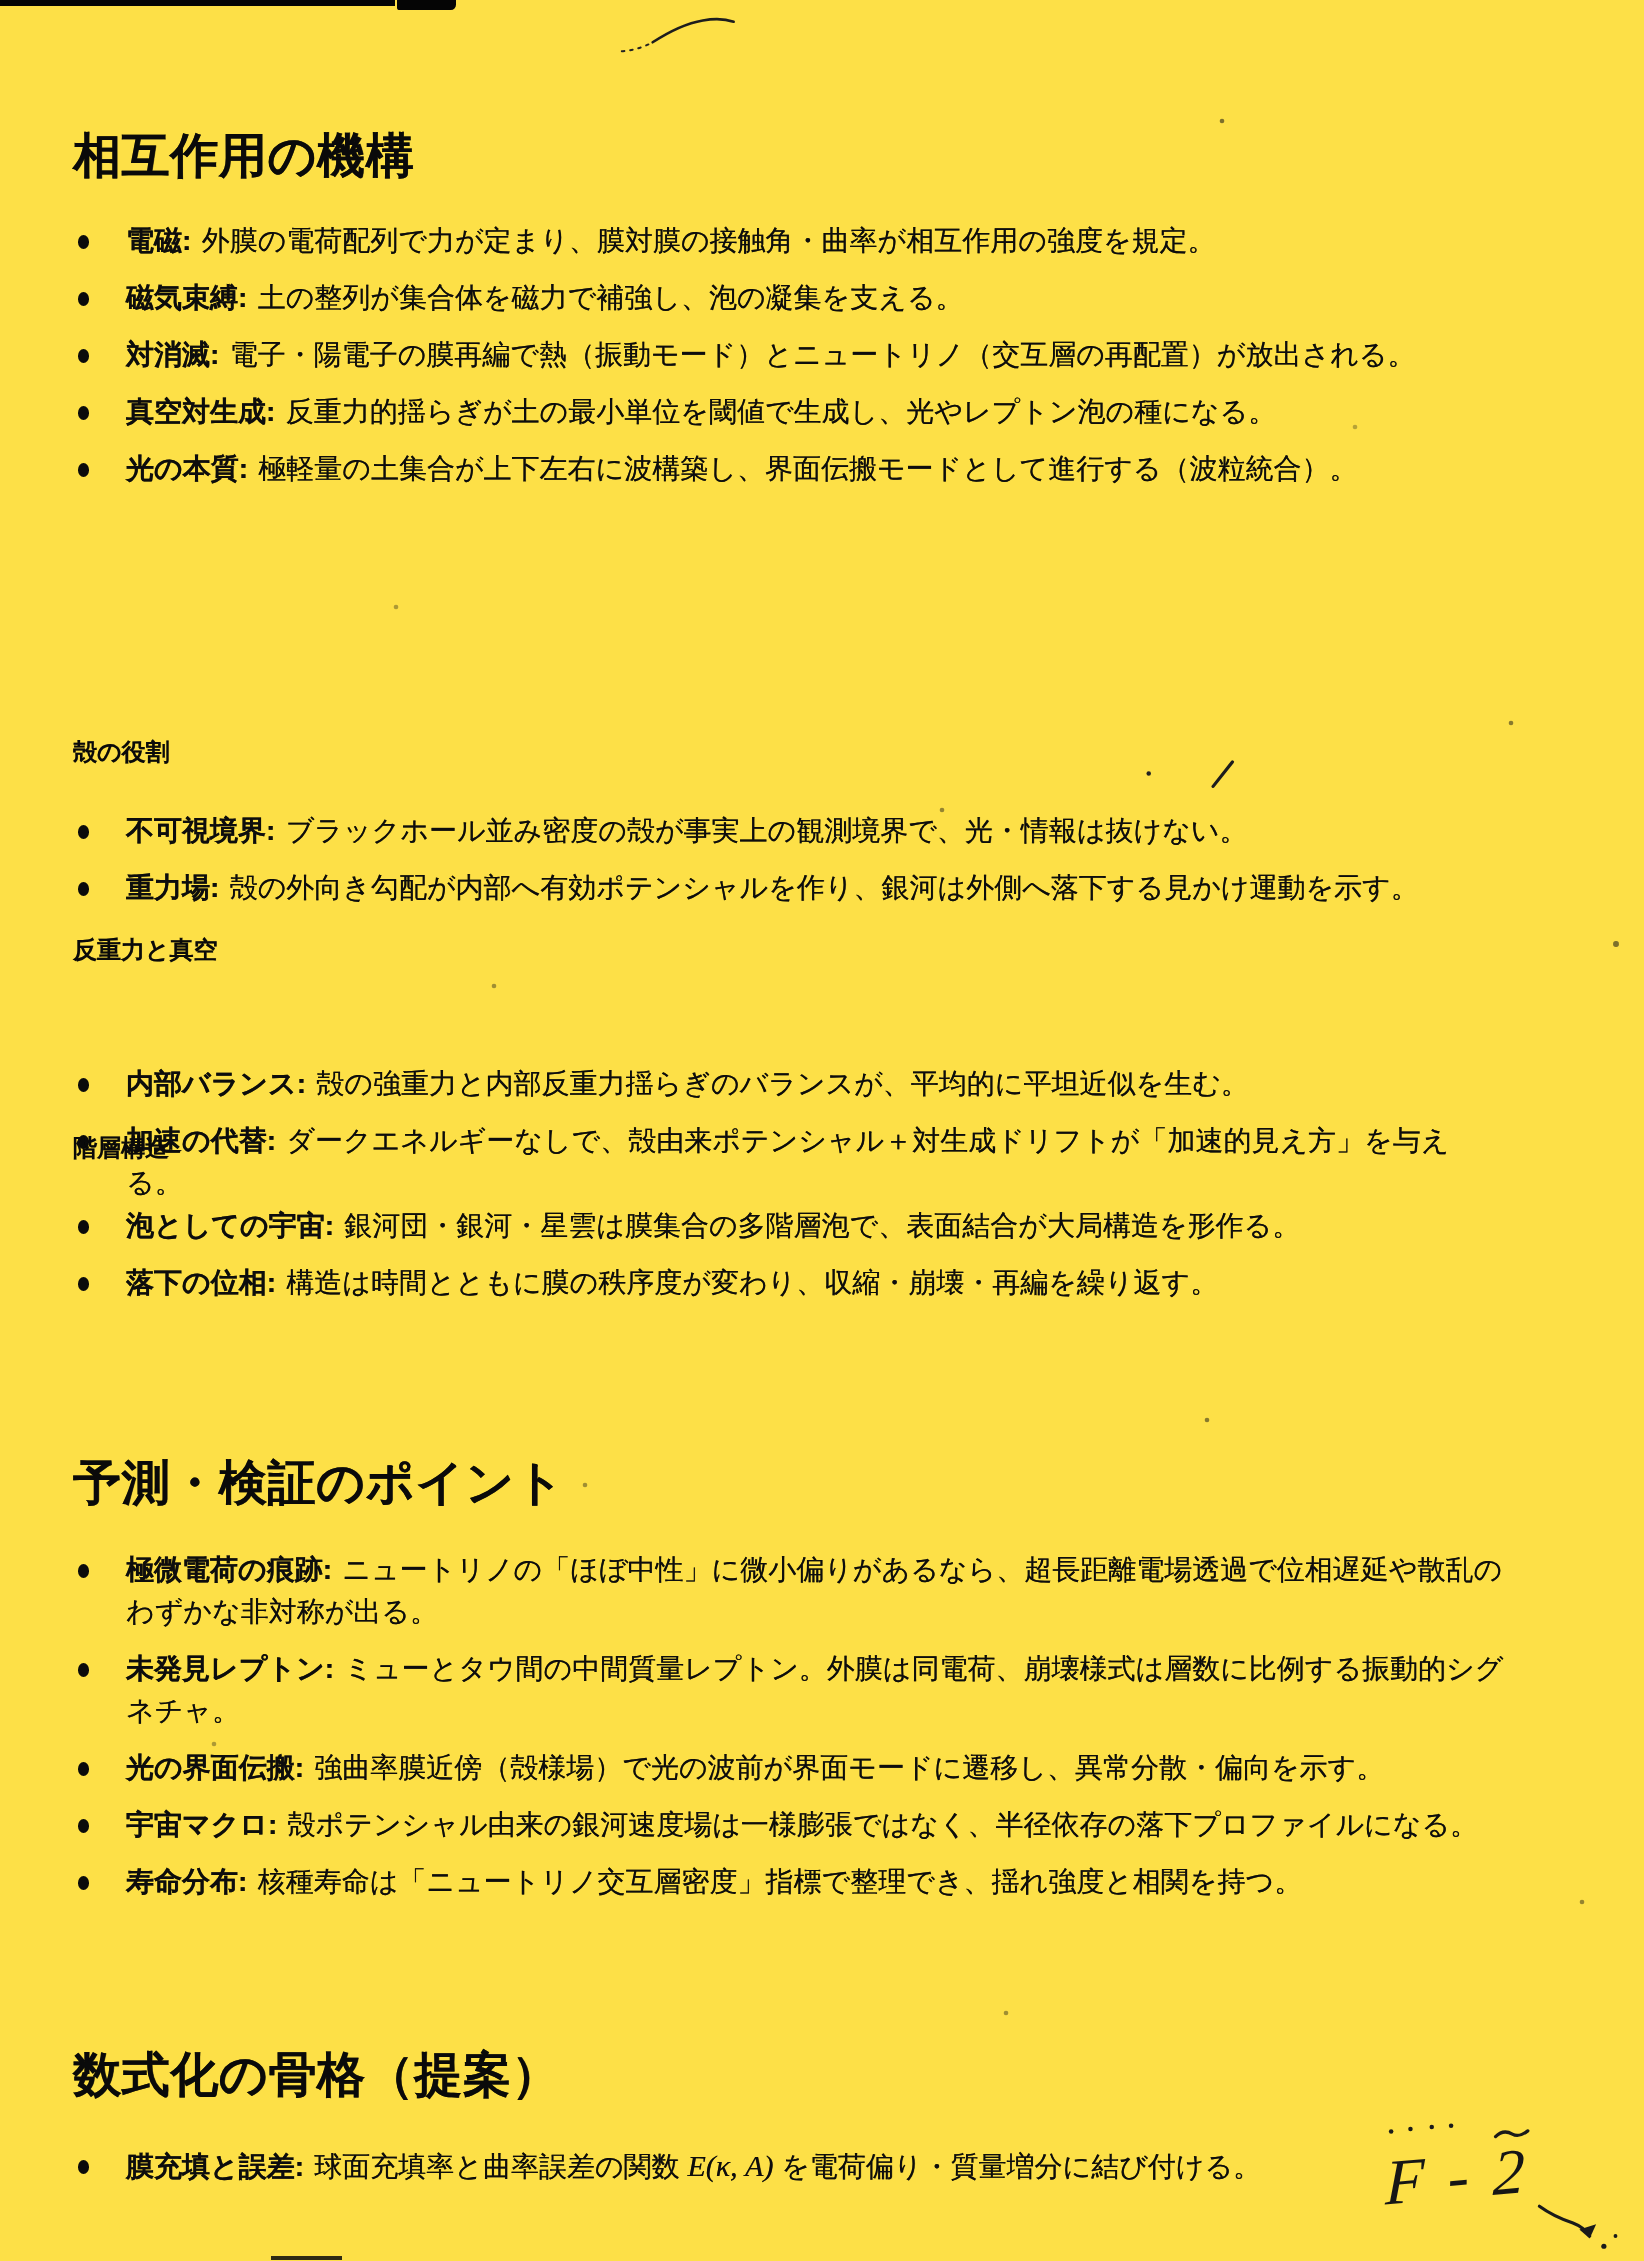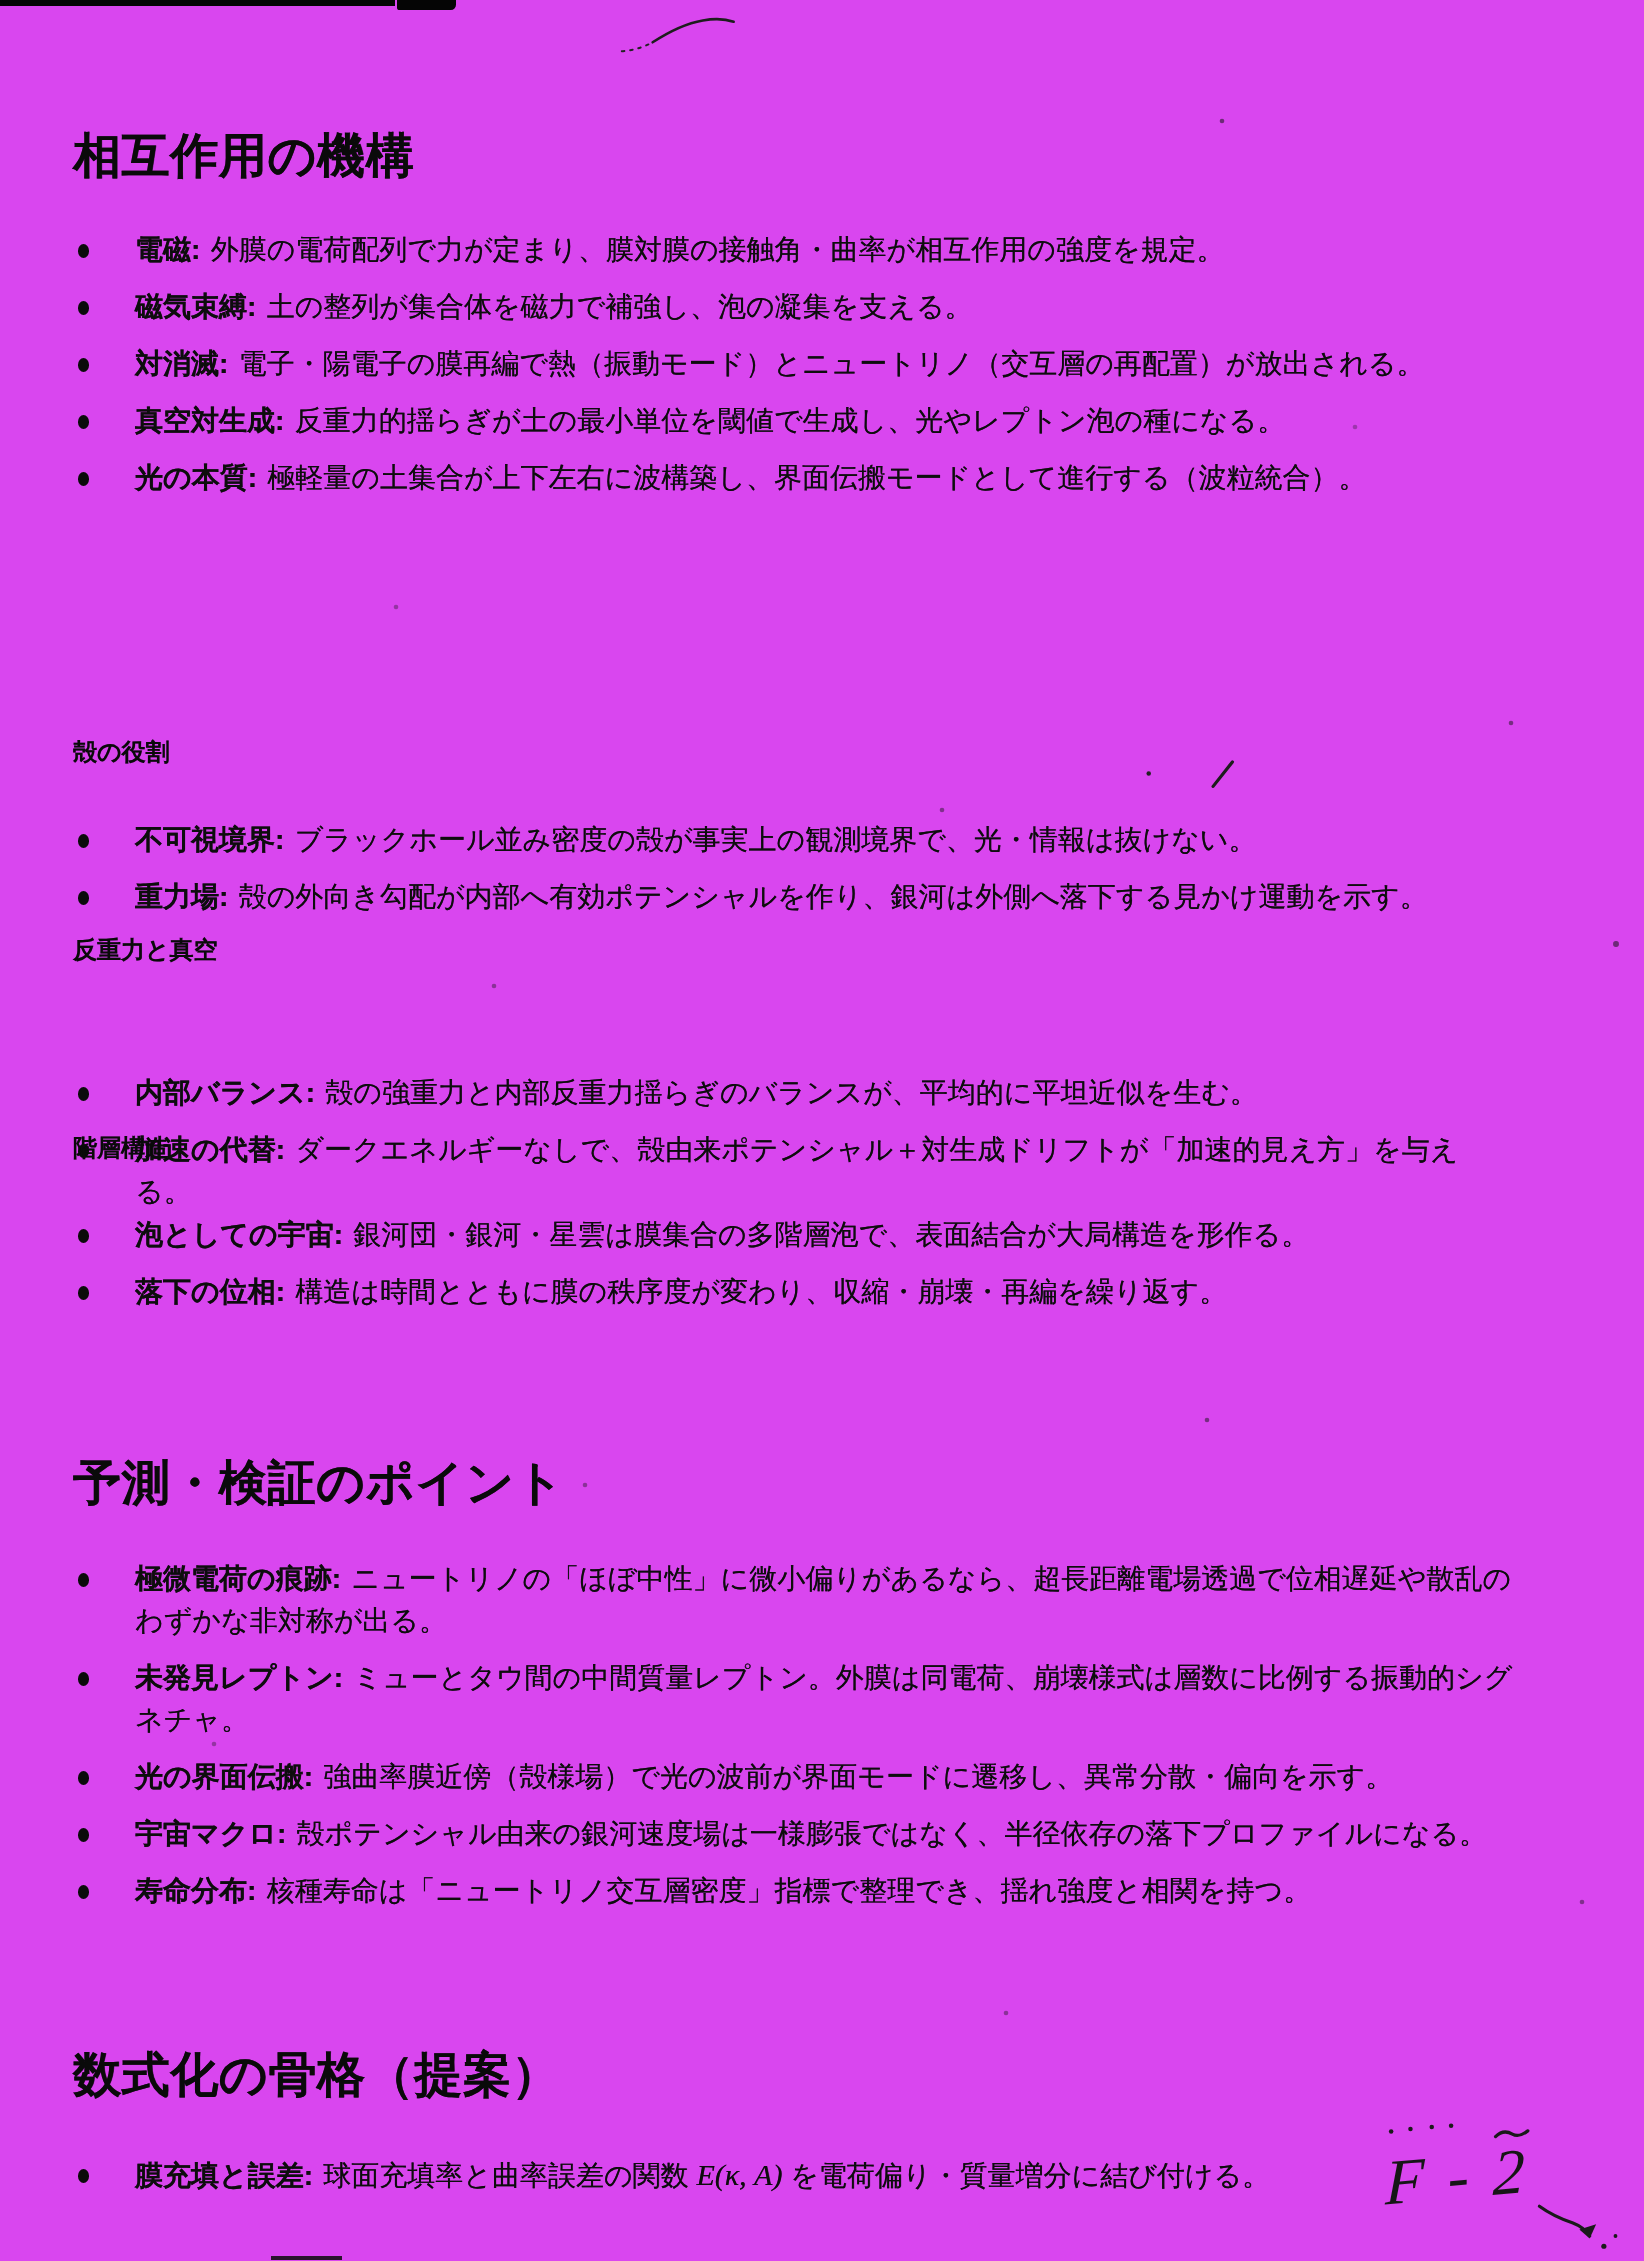--- a/index.html
+++ b/index.html
@@ -1,19 +1,19 @@
 <!DOCTYPE html>
 <html style="font-size:10.3px"><head>
 <meta charset="utf-8">
 <style>
   html,body{margin:0;padding:0;background:#e8e8e8;}
   .page{
     position:relative;
     width:1644px;height:2261px;
-    background:#d946ef;
+    background:#fde047;
     overflow:hidden;
     font-family:"Liberation Sans","DejaVu Sans",sans-serif;
     color:#0d0d0d;
   }
   
   .h1{
     position:absolute;left:73px;
     font-size:48px;font-weight:bold;line-height:1.15;
     letter-spacing:0.6px;color:#0a0a0a;
     text-shadow:0.4px 0.4px 0 rgba(0,0,0,.55), 0 0 0.6px rgba(0,0,0,.4);
@@ -32,21 +32,21 @@
     position:relative;
     padding-left:50px;
     margin:0 0 15px 0;
     font-size:28px;line-height:42px;
     text-shadow:0.3px 0.3px 0 rgba(0,0,0,.35), 0 0 0.4px rgba(0,0,0,.5);
   }
   .item .dot{
     position:absolute;left:5.2px;top:15px;
     width:11px;height:13.5px;background:#0b0b0b;border-radius:50%;
   }
-  .item p{margin:12px;width:1380px;}
+  .item p{margin:3px;width:1380px;}
   .item b{font-weight:bold;margin-right:10.3px;}
   .math{
     font-family:Liberation Serif, serif;
     font-style:italic;font-size:30px;
   }
   
   .scan-bar{position:absolute;left:0;top:0;width:395px;height:6.4px;background:#050505;}
   .scan-blob{position:absolute;left:397px;top:0;width:59px;height:10.3px;background:#050505;border-radius:0 0 5.2px 2.6px;}
   .pen-curve{position:absolute;left:619px;top:14px;}
   .pen-tick{position:absolute;left:1141px;top:754px;}

